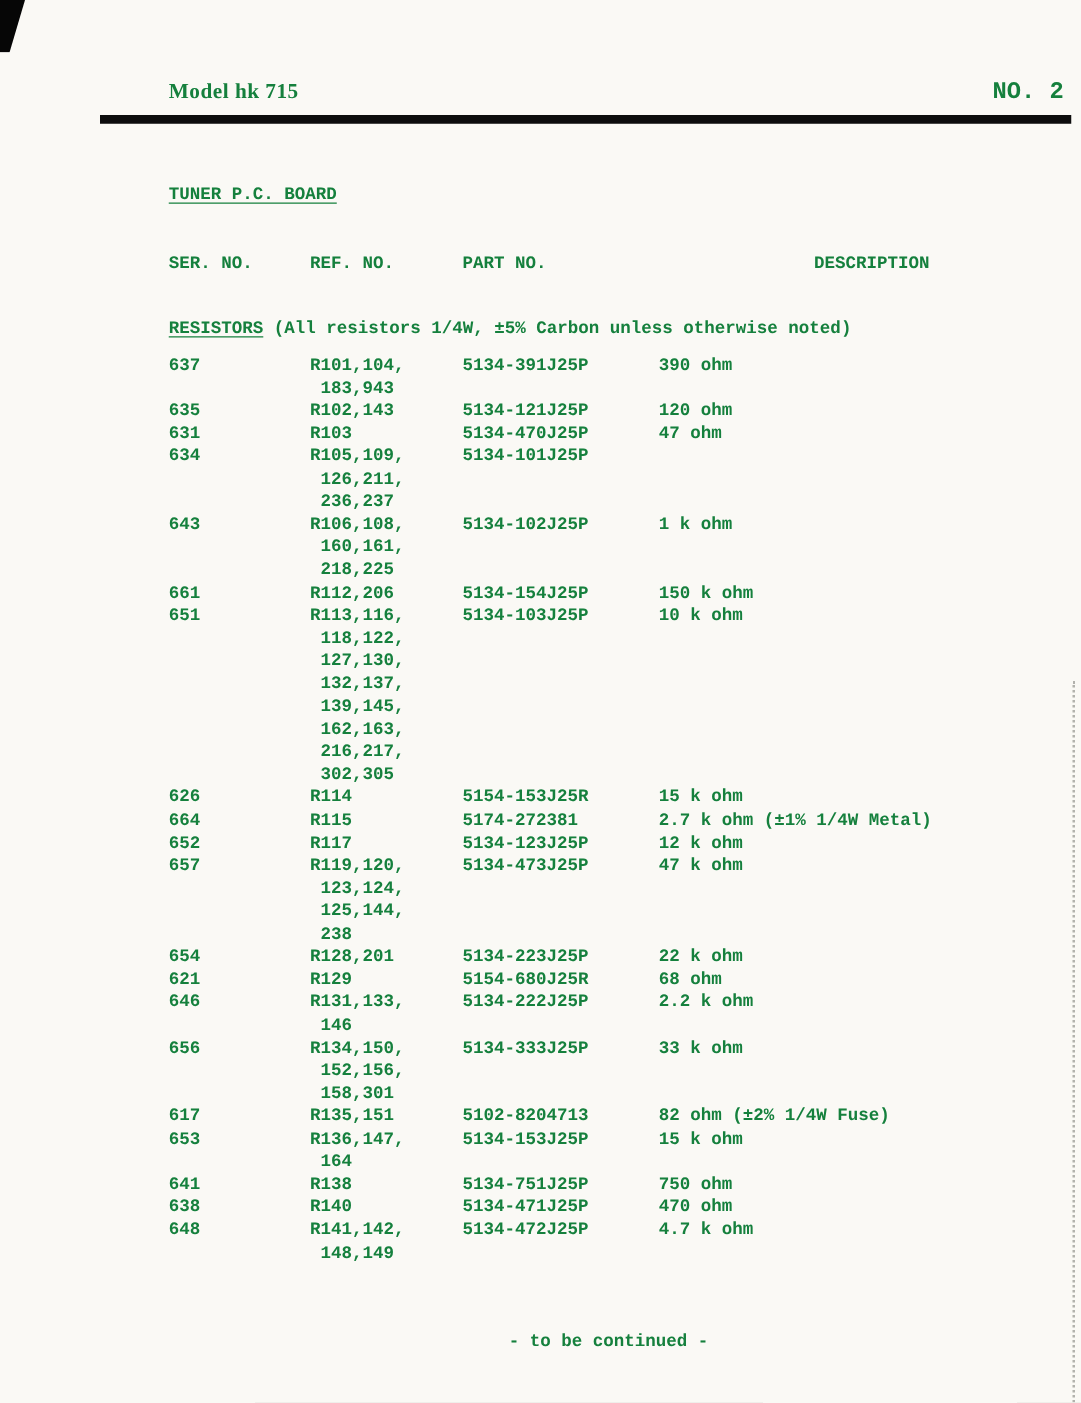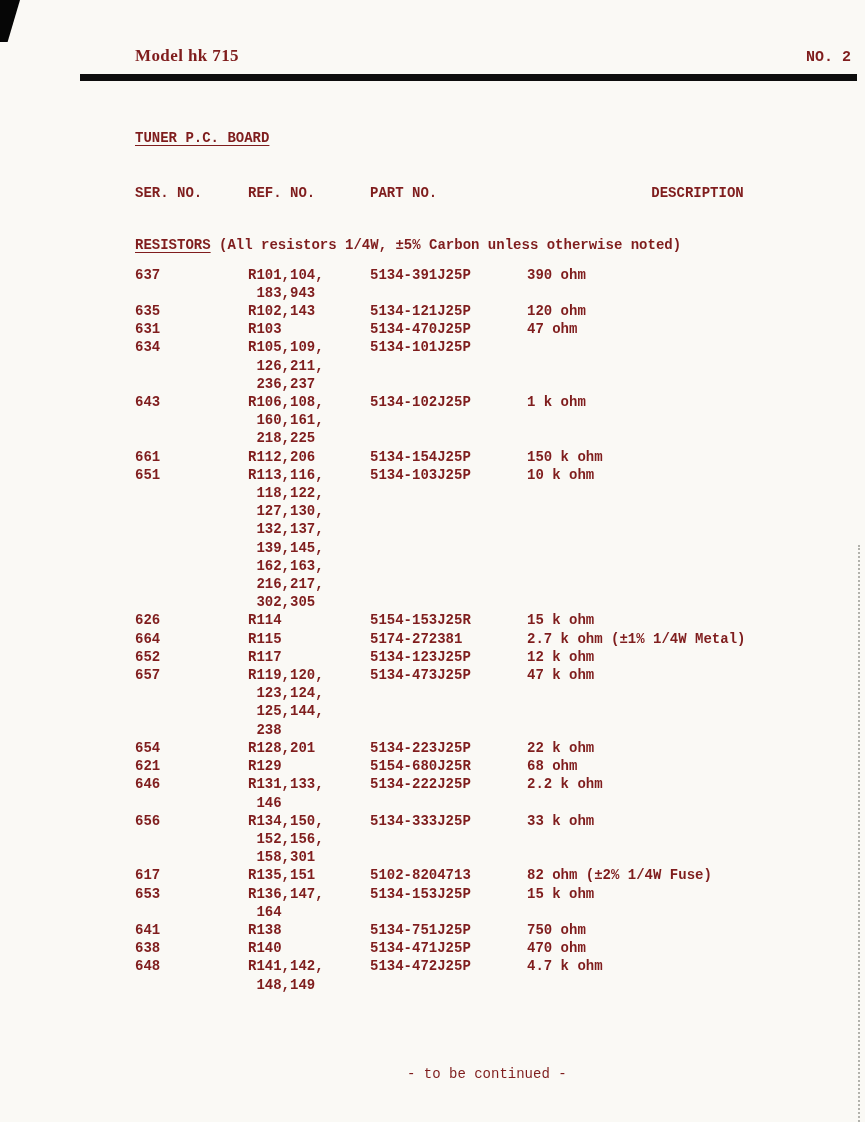--- a/index.html
+++ b/index.html
@@ -3,21 +3,21 @@
 <meta charset="utf-8">
 <style>
   html,body { margin:0; padding:0; background:#e8e6e1; }
   .page {
     position:relative;
     width:865px;
     height:1122px;
     margin:0 auto;
     background:#faf9f5;
     font-family:"Liberation Mono","DejaVu Sans Mono",monospace;
-    color:#7f1d1d;
+    color:#15803d;
     font-weight:700;
     overflow:hidden;
     box-sizing:border-box;
   }
   .corner-mark {
     position:absolute; top:0; left:0; width:20px; height:42px;
     background:#060606;
     clip-path:polygon(0 0,100% 0,38% 100%,0 100%);
   }
   .edge-line {
@@ -25,21 +25,21 @@
     border-left:2px dotted #8d8d86; opacity:.65;
   }
   .header-row {
     display:flex; justify-content:space-between; align-items:baseline;
     padding:46px 14px 0 135px;
   }
   .model {
     font-family:"Liberation Serif","DejaVu Serif",serif;
     font-size:17px; font-weight:600; letter-spacing:.4px;
   }
-  .pageno { font-size:15px; font-weight:700; }
+  .pageno { font-size:19px; font-weight:700;margin-top:16px; }
   .rule { height:7px; background:#0d0d0d; margin:8px 8px 0 80px; }
   .content {
     padding:0 20px 0 135px;
     font-size:14px; line-height:18.2px;
   }
   .board-title {
     margin:48px 0 0 0; font-size:14px; font-weight:700;
     text-decoration:underline; text-underline-offset:3px;
     display:inline-block;
   }
@@ -48,21 +48,21 @@
     grid-template-columns:113px 122px 157px 1fr;
     align-items:start;
   }
   .col-headers { margin-top:37px; }
   .col-desc-pad { padding-left:23px;text-align:center; }
   .section-line { margin:34px 0 0 0; }
   .u { text-decoration:underline; text-underline-offset:3px; }
   .rows { margin-top:11px; }
   .c-ref { white-space:pre; }
   .footer-note {
-    position:absolute; left:407px; bottom:40px; font-size:14px; font-weight:400;
+    position:absolute; left:407px; bottom:40px; font-size:14px; font-weight:700;
   }
 </style>
 </head>
 <body>
 
 <div class="page">
 
   <div class="corner-mark"></div>
   <div class="edge-line"></div>
 

